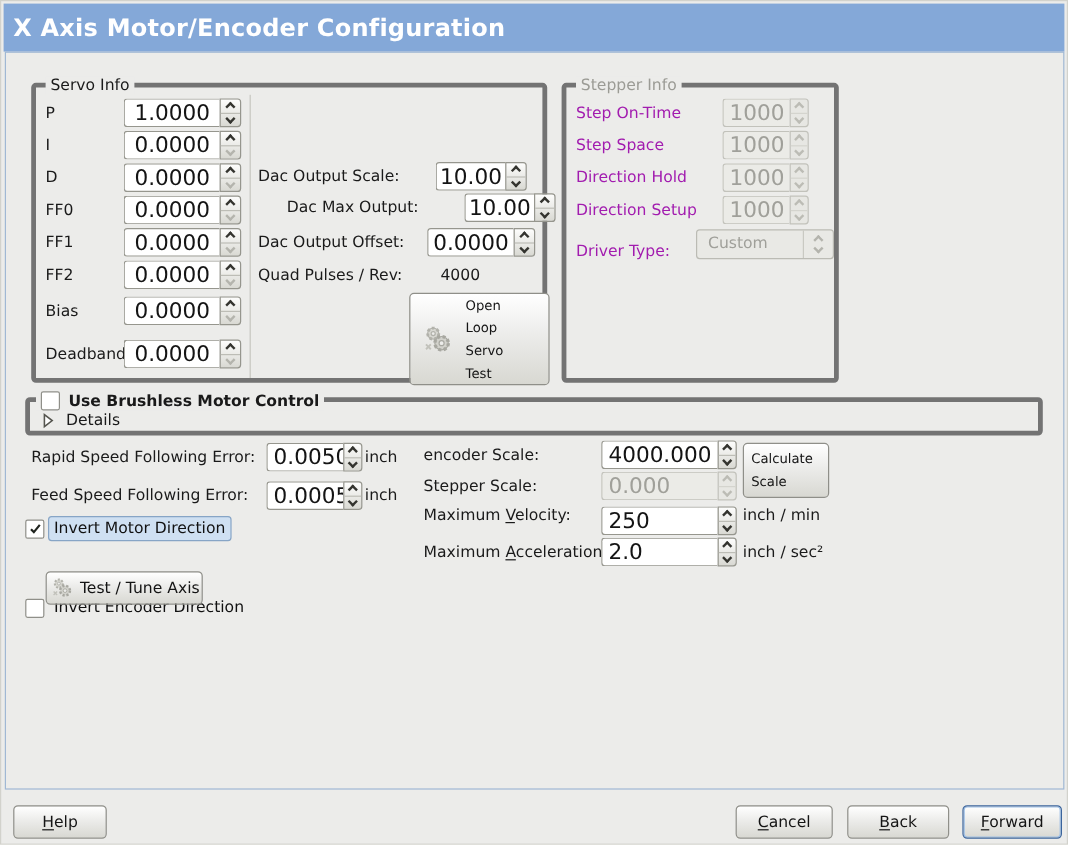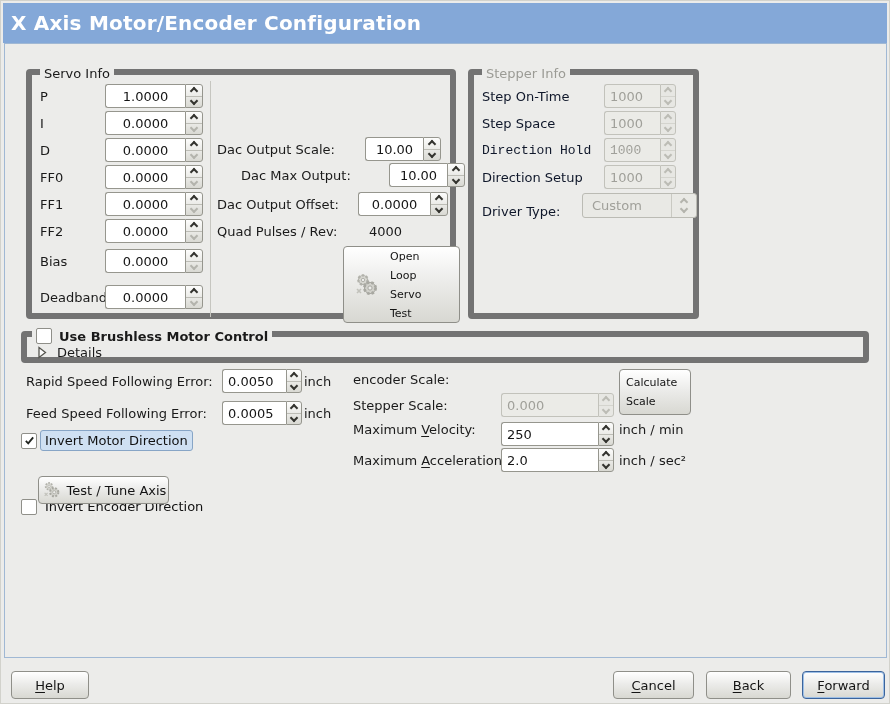--- a/index.html
+++ b/index.html
@@ -4,31 +4,31 @@
 <style>
   html,body{margin:0;padding:0;}
   body{width:890px;height:704px;font-family:"DejaVu Sans","Liberation Sans",sans-serif;
        -webkit-font-smoothing:antialiased;}
   .window{position:relative;width:890px;height:704px;background:#ececea;box-sizing:border-box;
           border:1px solid #d2d2cc;overflow:hidden;}
   .abs{position:absolute;box-sizing:border-box;}
   .titlebar{left:2px;top:2px;width:884px;height:40px;background:#84a8d8;display:flex;align-items:center;}
   .titlebar h1{margin:0 0 0 8px;font-size:20px;font-weight:bold;color:#ffffff;letter-spacing:0.2px;}
   .content-frame{left:3px;top:42px;width:883px;height:615px;border:1px solid #a0b8d4;}
-  .gtk-frame{border:6px solid #737373;border-radius:4px;}
+  .gtk-frame{border:4px solid #737373;border-radius:4px;}
   .frame-label{position:absolute;top:-9px;left:8px;background:#ececea;padding:0 4px;font-size:13px;color:#1a1a1a;white-space:nowrap;}
   .frame-label.off{color:#9b9b95;}
   .lbl{font-size:13px;color:#1a1a1a;white-space:nowrap;}
-  .lbl.off{color:#0f172a;}
+  .lbl.off{color:#a21caf;}
   .lbl.b{font-weight:bold;}
   
   .spin{display:flex;height:24px;}
   .spin .entry{box-sizing:border-box;height:24px;border:1px solid #96968e;border-right:0;
                border-radius:3px 0 0 3px;background:#ffffff;display:flex;align-items:center;
-               font-size:13px;color:#141414;overflow:hidden;}
+               font-size:18px;color:#141414;overflow:hidden;}
   .entry.c{justify-content:center;}
   .entry.l{padding-left:5px;}
   .spin .arrows{box-sizing:border-box;width:18px;border:1px solid #96968e;border-radius:0 3px 3px 0;
                 background:linear-gradient(#fdfdfc,#d9d9d3);display:flex;flex-direction:column;}
   .half{flex:1;display:flex;align-items:center;justify-content:center;}
   .half.dn{border-top:1px solid #bdbdb6;}
   .ch{width:6px;height:6px;box-sizing:border-box;}
   .ch.up{border-left:2px solid #34342f;border-top:2px solid #34342f;transform:rotate(45deg);margin-top:2px;}
   .ch.down{border-right:2px solid #34342f;border-bottom:2px solid #34342f;transform:rotate(45deg);margin-bottom:2px;}
   .ch.dim{border-color:#b4b4ad;}
@@ -274,21 +274,21 @@
         <div class="arrows" style="width:16px;">
             <div class="half">
               <span class="ch up"></span>
             </div>
             <div class="half dn">
               <span class="ch down"></span>
             </div>
           </div>
       </div>
     </div>
-    <div class="abs" style="left:8px;top:63px;display:flex;align-items:center;height:24px;font-family:Liberation Mono, monospace;">
+    <div class="abs" style="left:8px;top:63px;display:flex;align-items:center;height:24px;">
       <span class="lbl off" style="width:122px;">Direction Hold</span>
       <div class="spin off">
         <div class="entry l" style="width:56px;">1000</div>
         <div class="arrows" style="width:16px;">
             <div class="half">
               <span class="ch up"></span>
             </div>
             <div class="half dn">
               <span class="ch down"></span>
             </div>
@@ -361,20 +361,31 @@
           <div class="half dn">
             <span class="ch down"></span>
           </div>
         </div>
     </div>
     <span class="lbl" style="margin-left:2px;">inch</span>
   </div>
 
   <div class="abs" style="left:352px;top:366px;display:flex;align-items:center;height:24px;">
     <span class="lbl" style="width:148px;">encoder Scale:</span>
+    <div class="spin">
+      <div class="entry l" style="width:97px;">4000.000</div>
+      <div class="arrows" style="width:16px;">
+          <div class="half">
+            <span class="ch up"></span>
+          </div>
+          <div class="half dn">
+            <span class="ch down"></span>
+          </div>
+        </div>
+    </div>
   </div>
   <div class="abs" style="left:352px;top:392px;display:flex;align-items:center;height:24px;">
     <span class="lbl" style="width:148px;">Stepper Scale:</span>
     <div class="spin off">
       <div class="entry l" style="width:97px;">0.000</div>
       <div class="arrows" style="width:16px;">
           <div class="half">
             <span class="ch up"></span>
           </div>
           <div class="half dn">

